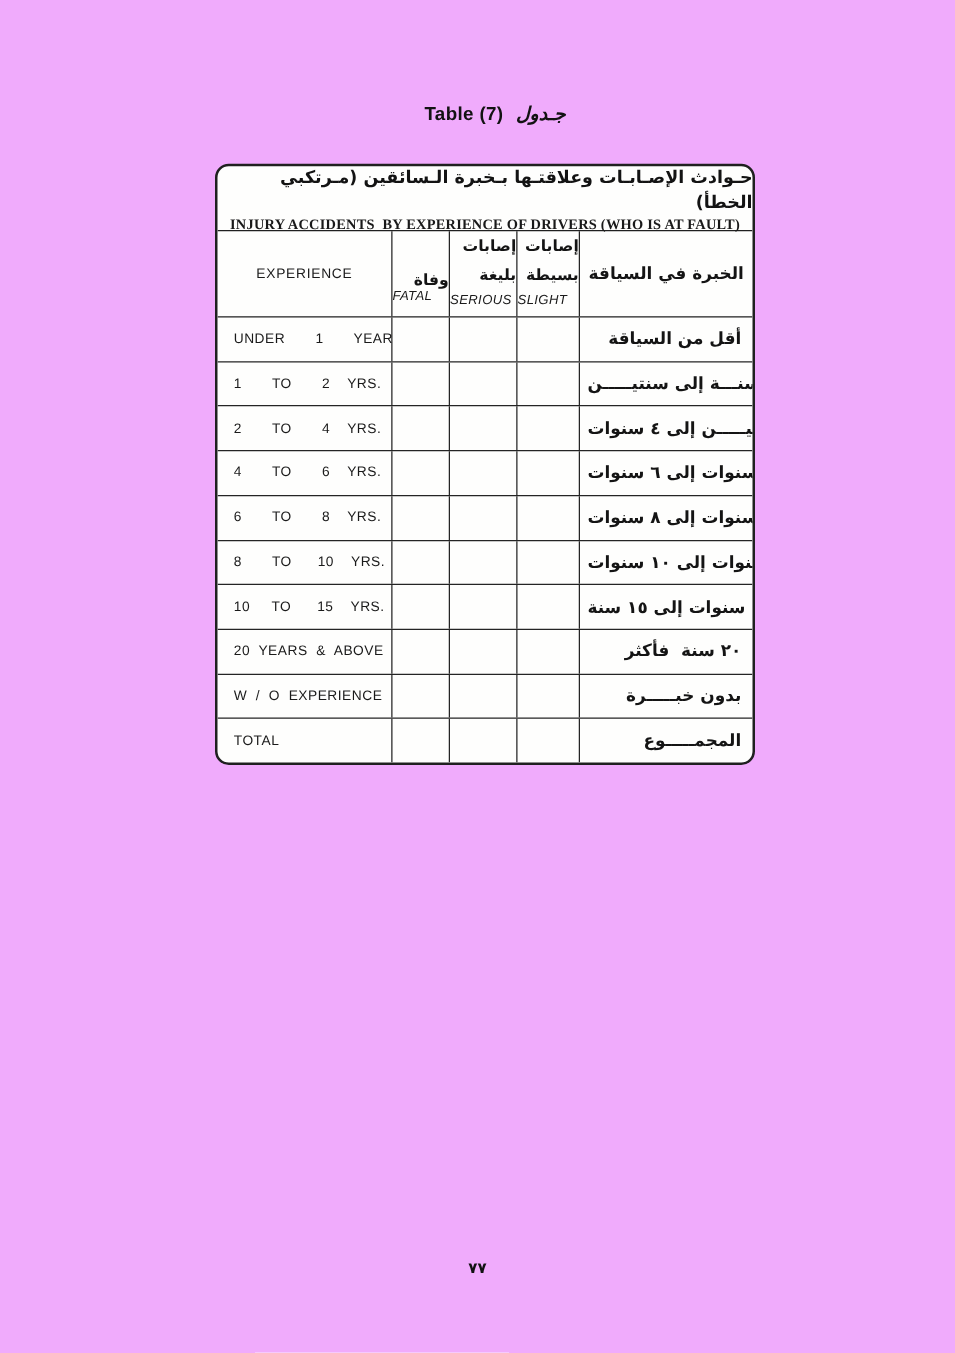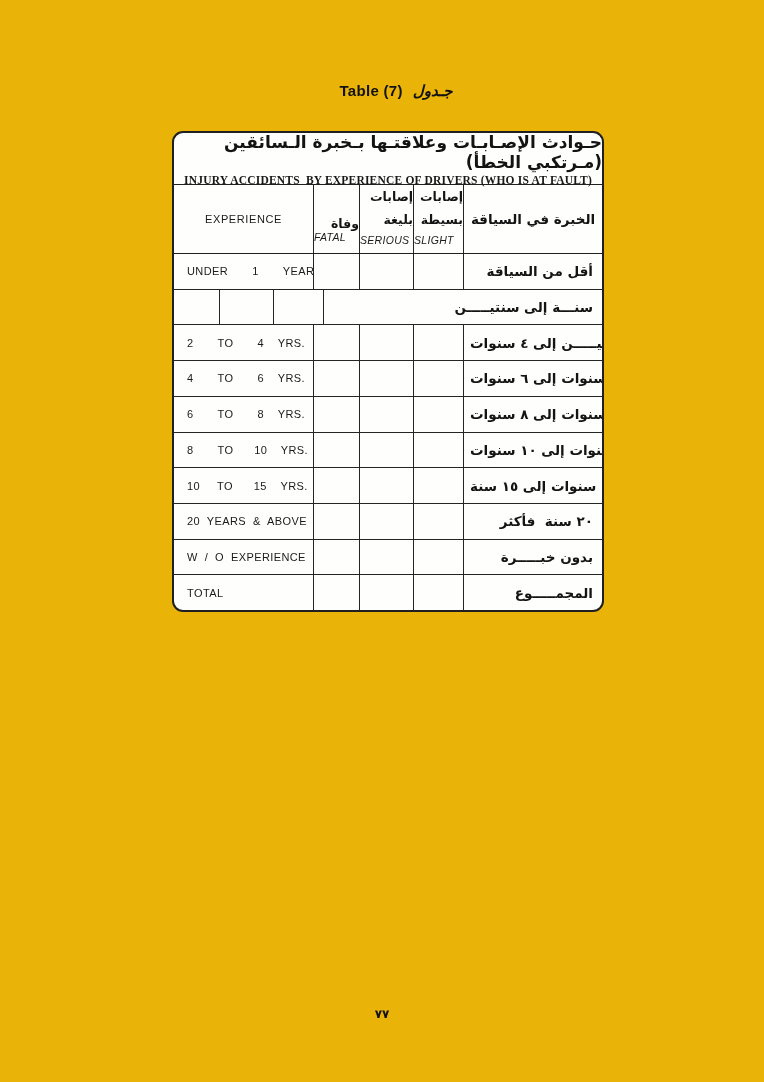--- a/index.html
+++ b/index.html
@@ -4,21 +4,21 @@
 <style>
   html,body{margin:0;padding:0;}
   body{
     width:764px;height:1082px;
     background:#ffffff;
     position:relative;
     font-family:"Liberation Sans", sans-serif;
     color:#161616;
     overflow:hidden;
   }
-  .page{position:absolute;inset:0;background:#eab308;}
+  .page{position:absolute;inset:0;background:#f0abfc;}
 
   
   .page-heading{
     position:absolute;top:82px;left:0;right:0;
     text-align:center;
   }
   .page-heading .inner{position:relative;left:14px;display:inline-flex;align-items:baseline;gap:10px;}
   .heading-en{font-size:15px;font-weight:bold;letter-spacing:0.3px;color:#121212;}
   .heading-ar{font-family:"DejaVu Sans", sans-serif;font-size:15px;font-weight:bold;color:#121212;font-style:italic;}
 
@@ -34,21 +34,21 @@
     overflow:hidden;
   }
   .title-block{
     height:49px;flex:0 0 auto;
     border-bottom:1.8px solid #202020;
     display:flex;flex-direction:column;align-items:center;justify-content:center;
     padding-top:2px;
   }
   .title-ar{
     font-family:"DejaVu Sans", sans-serif;
-    font-size:17px;font-weight:bold;color:#131313;
+    font-size:14px;font-weight:bold;color:#131313;
     line-height:20px;
     padding-left:40px;
   }
   .title-en{
     font-family:"Liberation Serif", serif;
     font-size:11.5px;font-weight:bold;letter-spacing:0.2px;color:#191919;
     line-height:16px;white-space:pre;
   }
 
   .hdr-row{
@@ -132,20 +132,21 @@
 
     <div class="data-row">
       <div class="c-exp exp-label">UNDER       1       YEAR</div>
       <div class="c-fatal blank-cell"></div>
       <div class="c-serious blank-cell"></div>
       <div class="c-slight blank-cell"></div>
       <div class="c-ar ar-label">أقل من السياقة</div>
     </div>
 
     <div class="data-row">
+      <div class="c-exp exp-label">1       TO       2    YRS.</div>
       <div class="c-fatal blank-cell"></div>
       <div class="c-serious blank-cell"></div>
       <div class="c-slight blank-cell"></div>
       <div class="c-ar ar-label">سنـــة إلى سنتيـــــن</div>
     </div>
 
     <div class="data-row">
       <div class="c-exp exp-label">2       TO       4    YRS.</div>
       <div class="c-fatal blank-cell"></div>
       <div class="c-serious blank-cell"></div>

